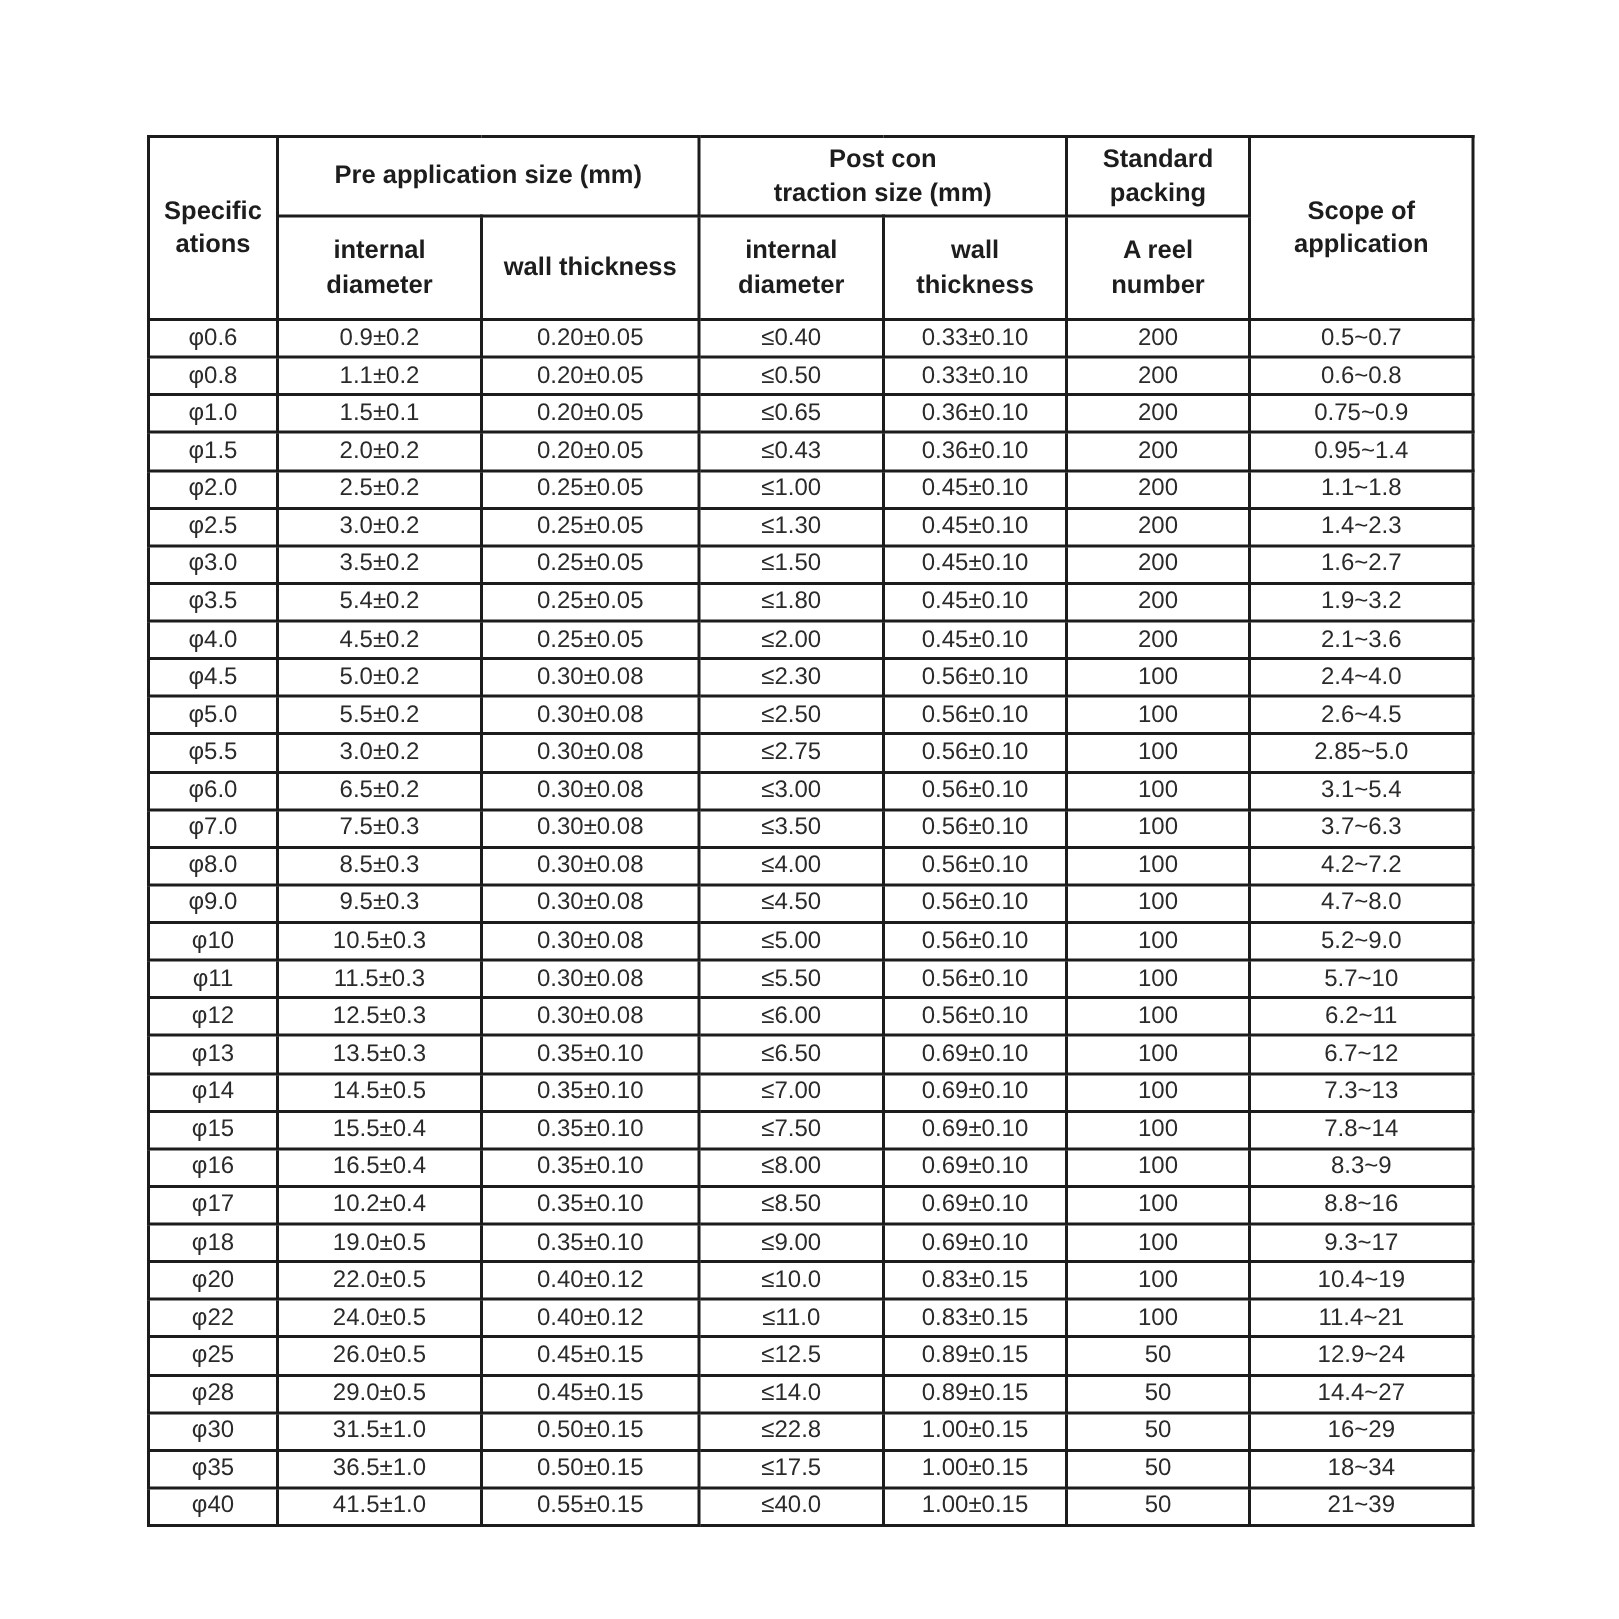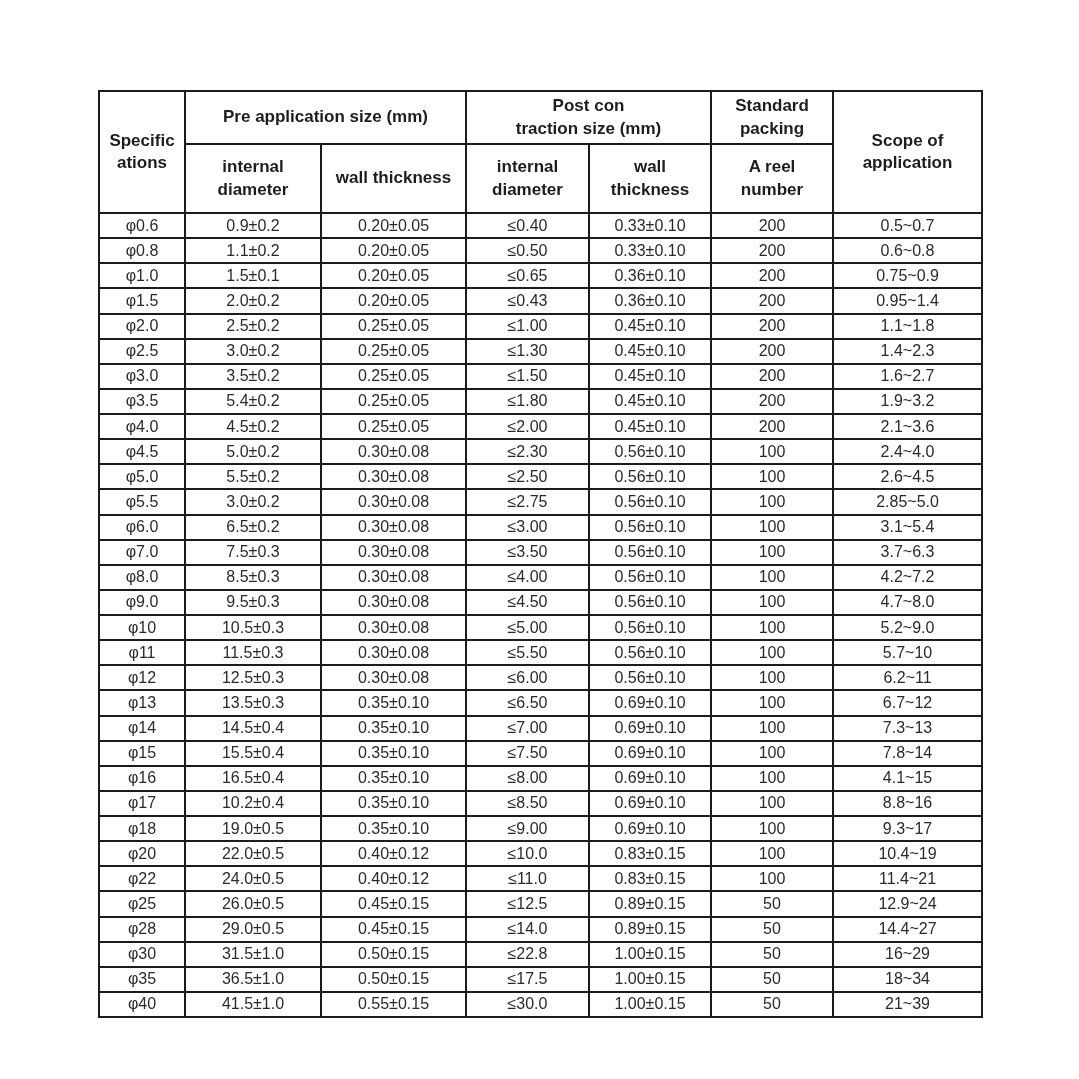--- a/index.html
+++ b/index.html
@@ -259,21 +259,21 @@
           <td>φ13</td>
           <td>13.5±0.3</td>
           <td>0.35±0.10</td>
           <td>≤6.50</td>
           <td>0.69±0.10</td>
           <td>100</td>
           <td>6.7~12</td>
         </tr>
         <tr>
           <td>φ14</td>
-          <td>14.5±0.4</td>
+          <td>14.5±0.5</td>
           <td>0.35±0.10</td>
           <td>≤7.00</td>
           <td>0.69±0.10</td>
           <td>100</td>
           <td>7.3~13</td>
         </tr>
         <tr>
           <td>φ15</td>
           <td>15.5±0.4</td>
           <td>0.35±0.10</td>
@@ -282,21 +282,21 @@
           <td>100</td>
           <td>7.8~14</td>
         </tr>
         <tr>
           <td>φ16</td>
           <td>16.5±0.4</td>
           <td>0.35±0.10</td>
           <td>≤8.00</td>
           <td>0.69±0.10</td>
           <td>100</td>
-          <td>4.1~15</td>
+          <td>8.3~9</td>
         </tr>
         <tr>
           <td>φ17</td>
           <td>10.2±0.4</td>
           <td>0.35±0.10</td>
           <td>≤8.50</td>
           <td>0.69±0.10</td>
           <td>100</td>
           <td>8.8~16</td>
         </tr>
@@ -360,20 +360,20 @@
           <td>0.50±0.15</td>
           <td>≤17.5</td>
           <td>1.00±0.15</td>
           <td>50</td>
           <td>18~34</td>
         </tr>
         <tr>
           <td>φ40</td>
           <td>41.5±1.0</td>
           <td>0.55±0.15</td>
-          <td>≤30.0</td>
+          <td>≤40.0</td>
           <td>1.00±0.15</td>
           <td>50</td>
           <td>21~39</td>
         </tr>
       </tbody>
   </table>
 </div>
 
 </body></html>

